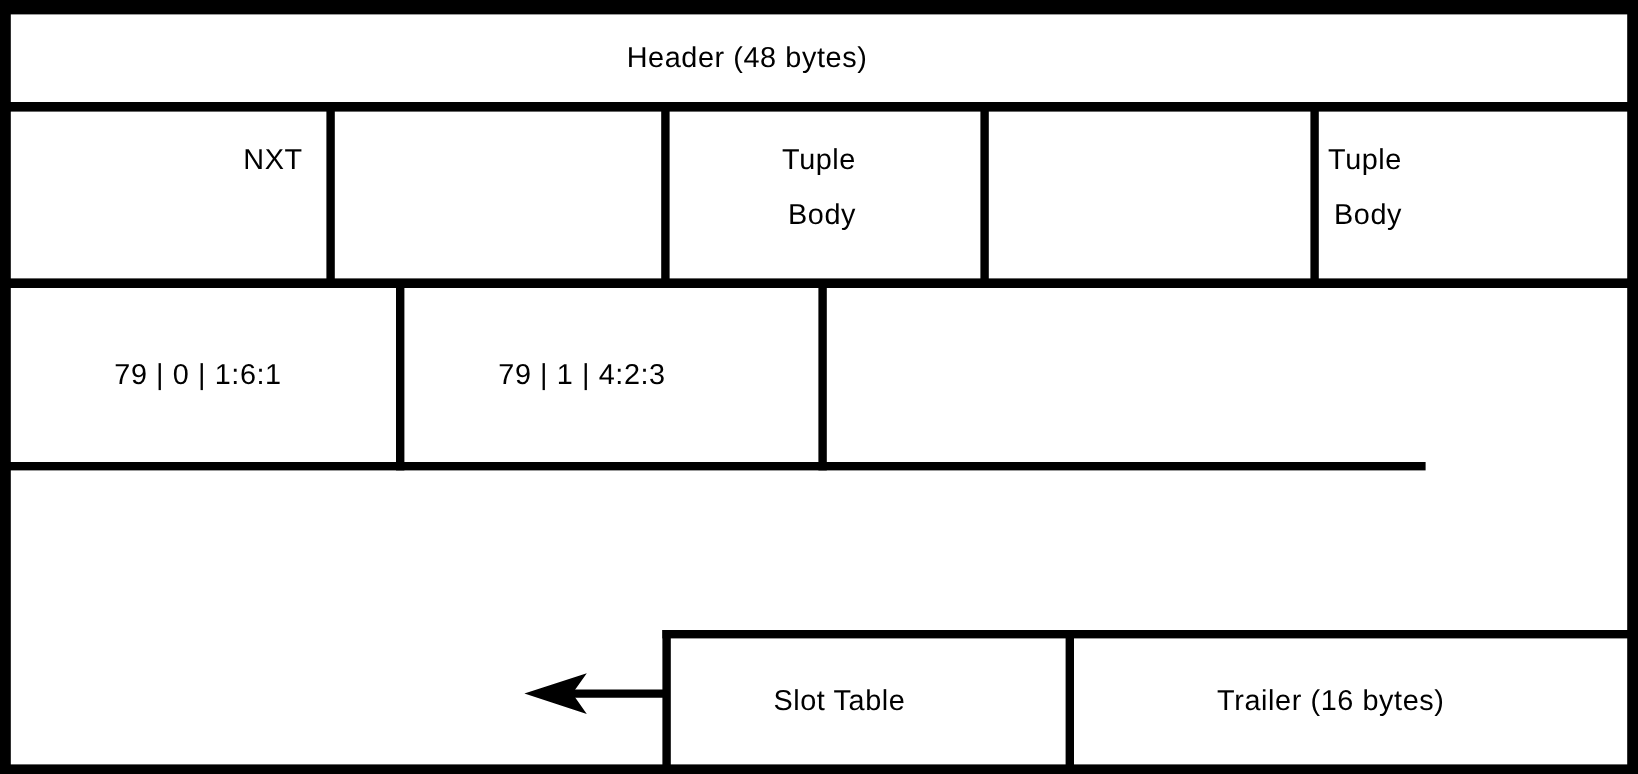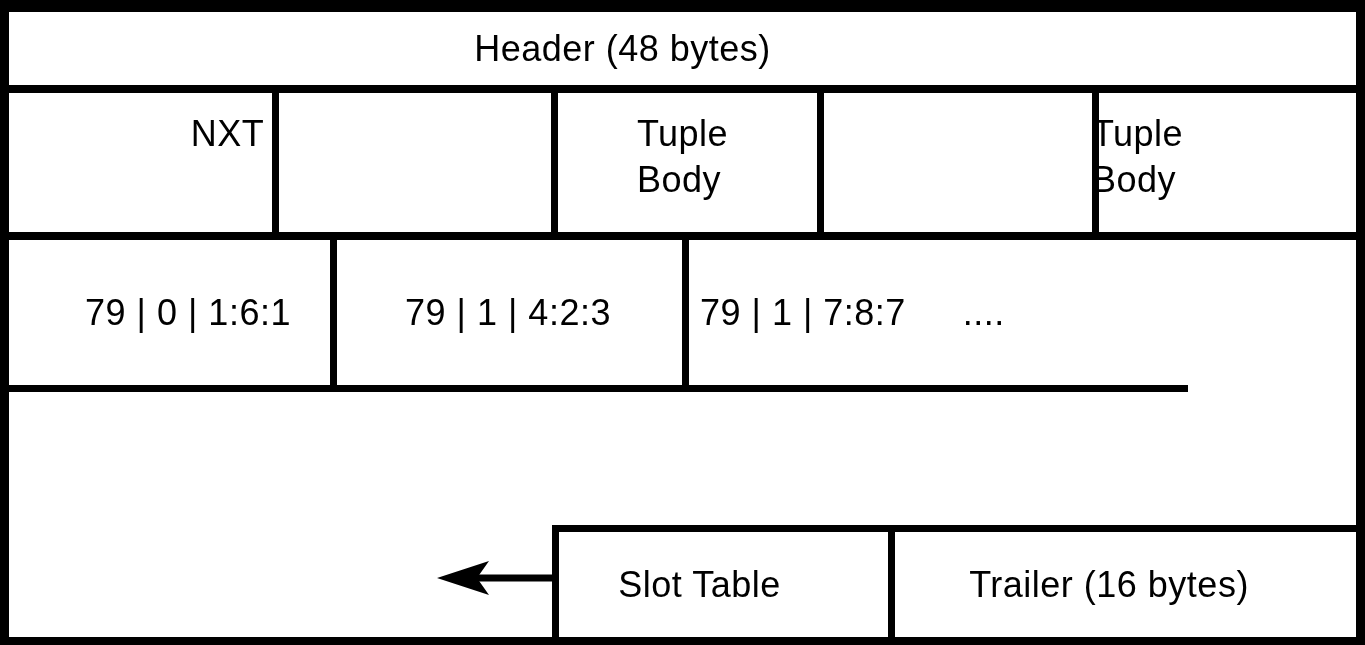--- a/index.html
+++ b/index.html
@@ -11,36 +11,36 @@
     position:relative;
     width:1365px;height:645px;
     background:var(--bg);
     color:var(--line);
     font-family:"Liberation Sans", sans-serif;
     overflow:hidden;
   }
   .ln{position:absolute;background:var(--line);}
   .cell{position:absolute;display:flex;align-items:center;justify-content:center;}
   .lbl{
-    font-size:36px;
+    font-size:24px;
     letter-spacing:0.5px;
     white-space:pre-line;
-    text-align:left;
+    text-align:right;
     line-height:46px;
   }
   
   .header-cell{left:0;top:12px;width:1365px;height:73px;}
   .header-cell .lbl{transform:translateX(-60px);}
   
   .fields-row{position:absolute;left:0;top:93px;width:1365px;height:139px;display:flex;}
   .fields-row .fcell{flex:1 1 0;display:flex;justify-content:center;align-items:flex-start;padding-top:18px;}
   
   .tuples-row{position:absolute;left:0;top:240px;width:1365px;height:145px;display:flex;}
   .tuples-row .tcell{display:flex;align-items:center;justify-content:center;}
-  .tcell.t1{width:330px;padding-left:23px;}
+  .tcell.t1{width:330px;}
   .tcell.t2{width:310px;}
   .tcell.t3{width:500px;justify-content:flex-start;padding-left:37px;gap:57px;}
   
   .slot-cell{left:559px;top:532px;width:281px;height:106px;}
   .trailer-cell{left:895px;top:532px;width:428px;height:106px;}
   .arrow-svg{position:absolute;left:430px;top:555px;width:126px;height:48px;}
 </style>
 </head>
 <body>
 
@@ -85,24 +85,20 @@
     </div>
   </div>
 
   <div class="tuples-row">
     <div class="tcell t1">
       <span class="lbl">79 | 0 | 1:6:1</span>
     </div>
     <div class="tcell t2">
       <span class="lbl">79 | 1 | 4:2:3</span>
     </div>
-    <div class="tcell t3">
-      <span class="lbl">79 | 1 | 7:8:7</span>
-      <span class="lbl">....</span>
-    </div>
   </div>
 
   <svg class="arrow-svg" viewBox="0 0 126 48" aria-hidden="true">
     <line x1="45" y1="23" x2="126" y2="23" stroke="#000" stroke-width="7"></line>
     <polygon points="7,23 59,6 47,23 59,40" fill="#000"></polygon>
   </svg>
 
   <div class="cell slot-cell">
     <span class="lbl">Slot Table</span>
   </div>

